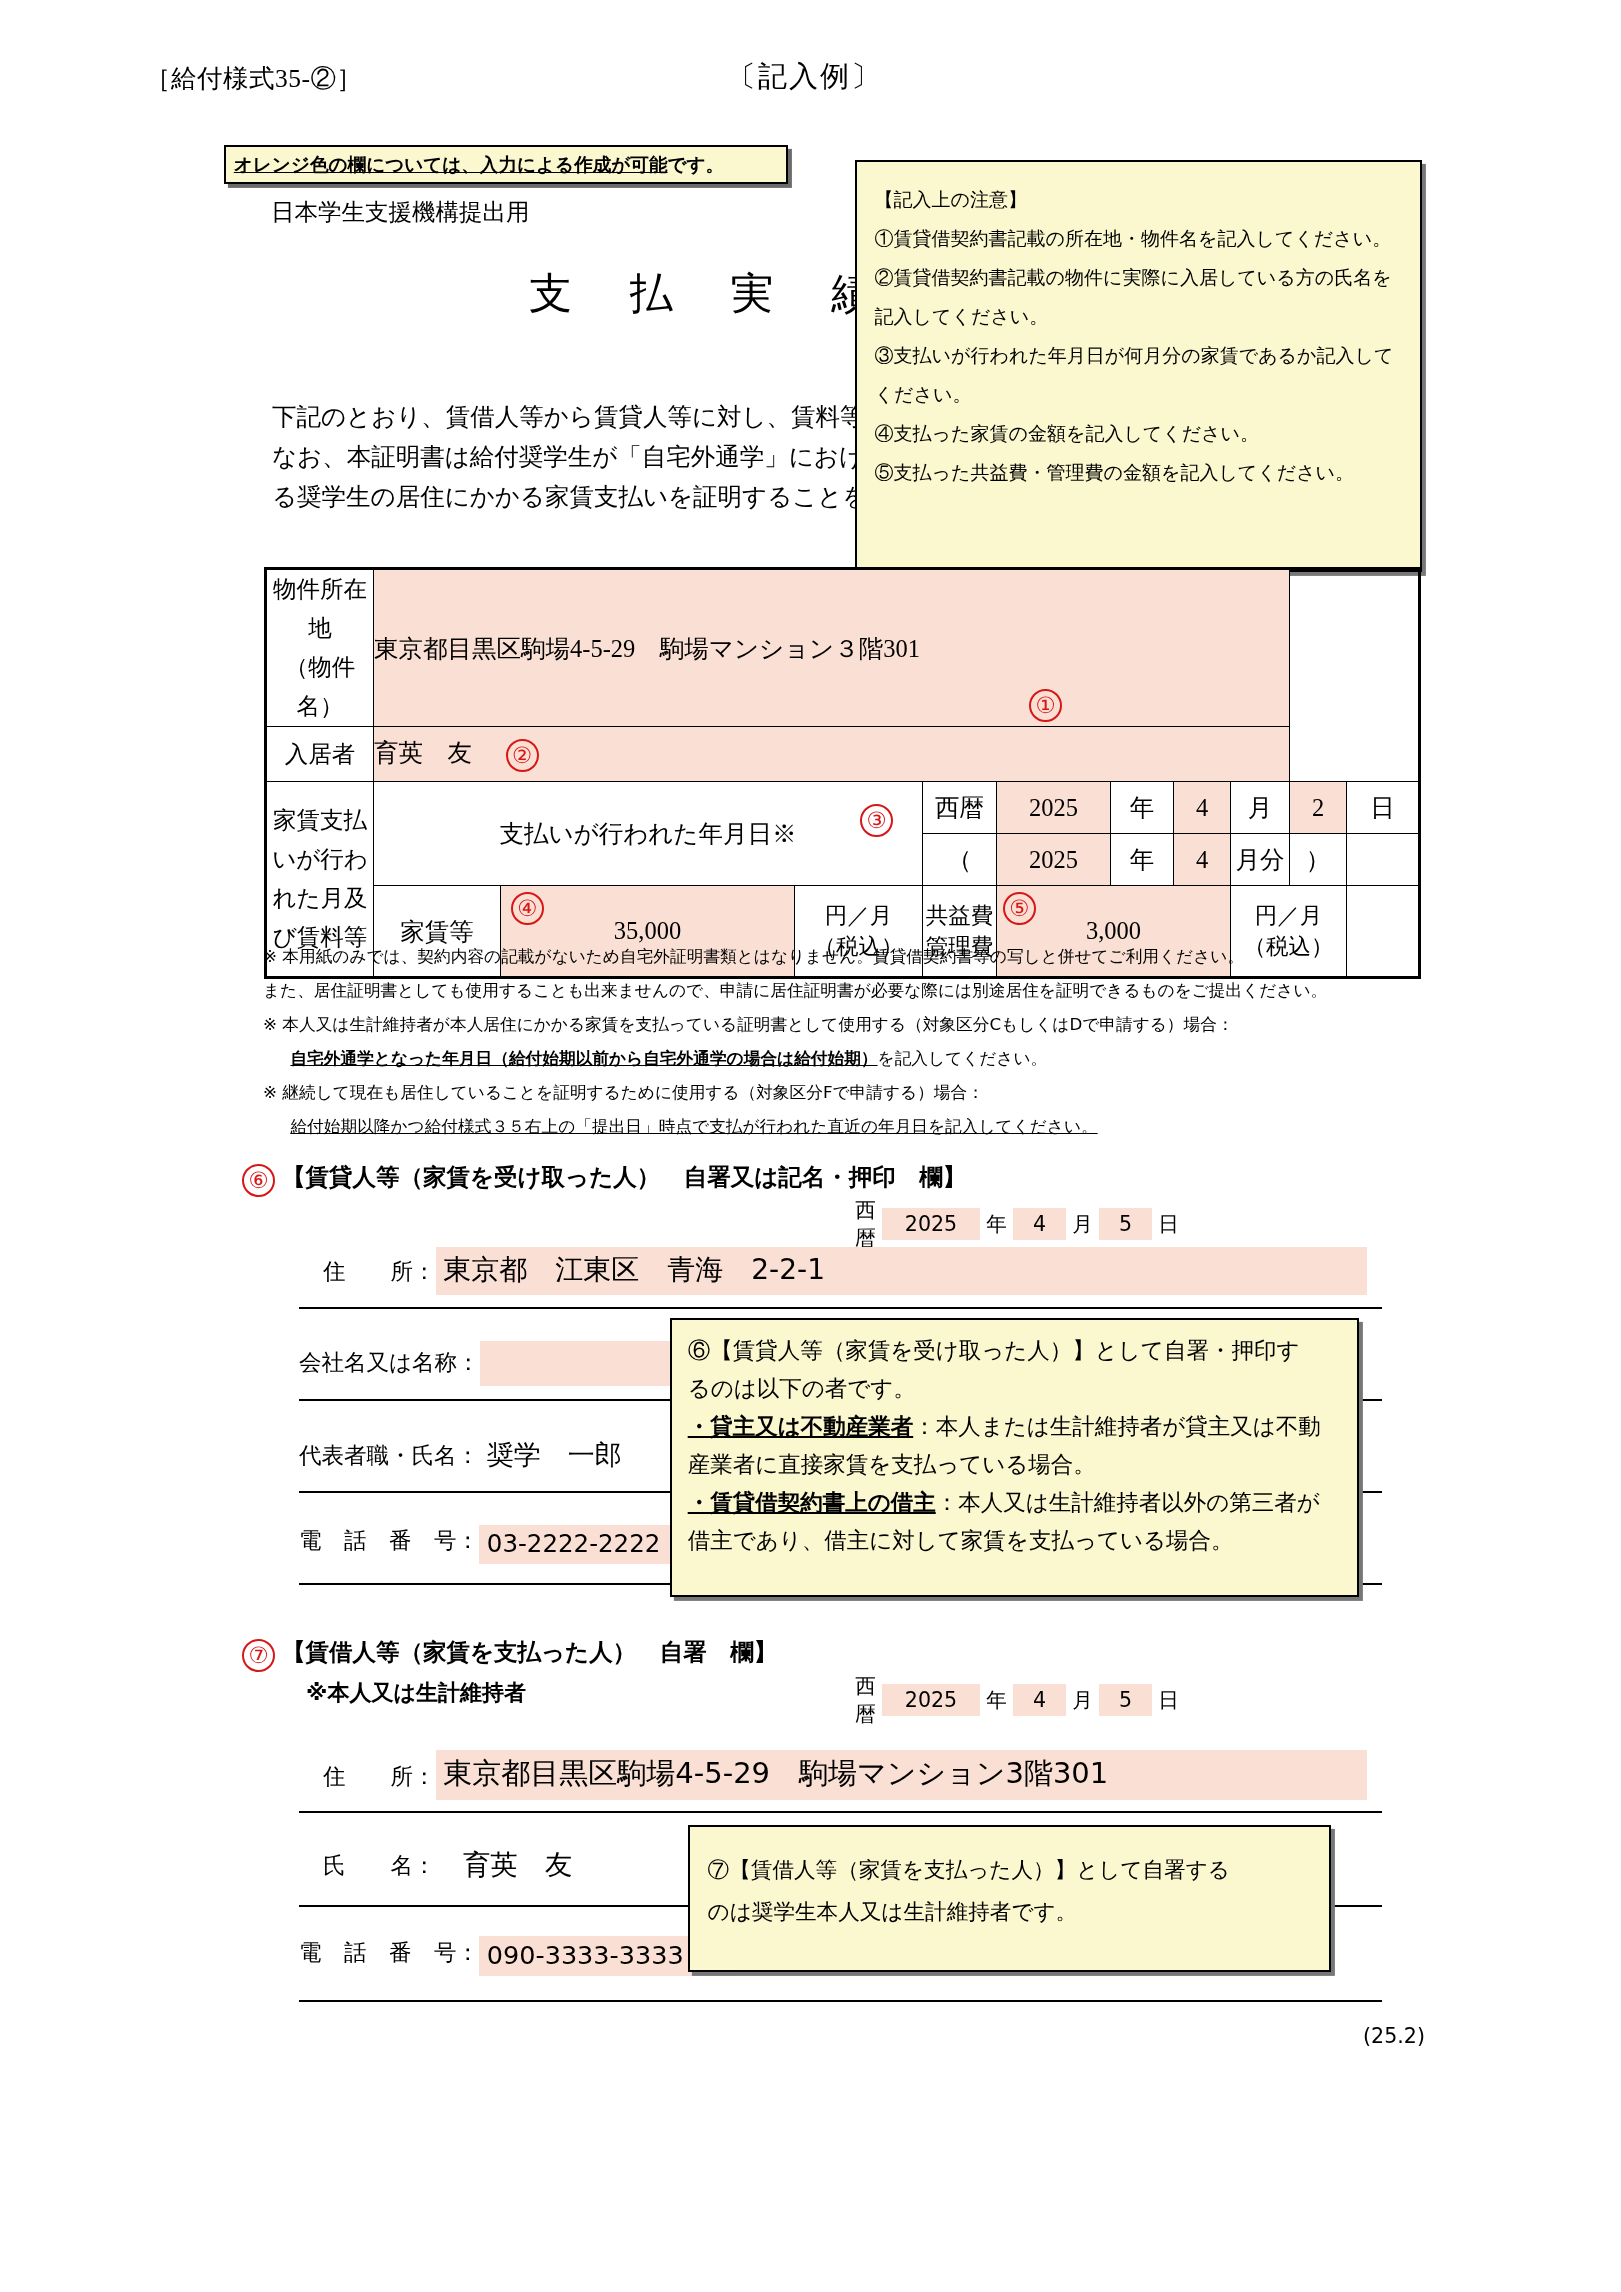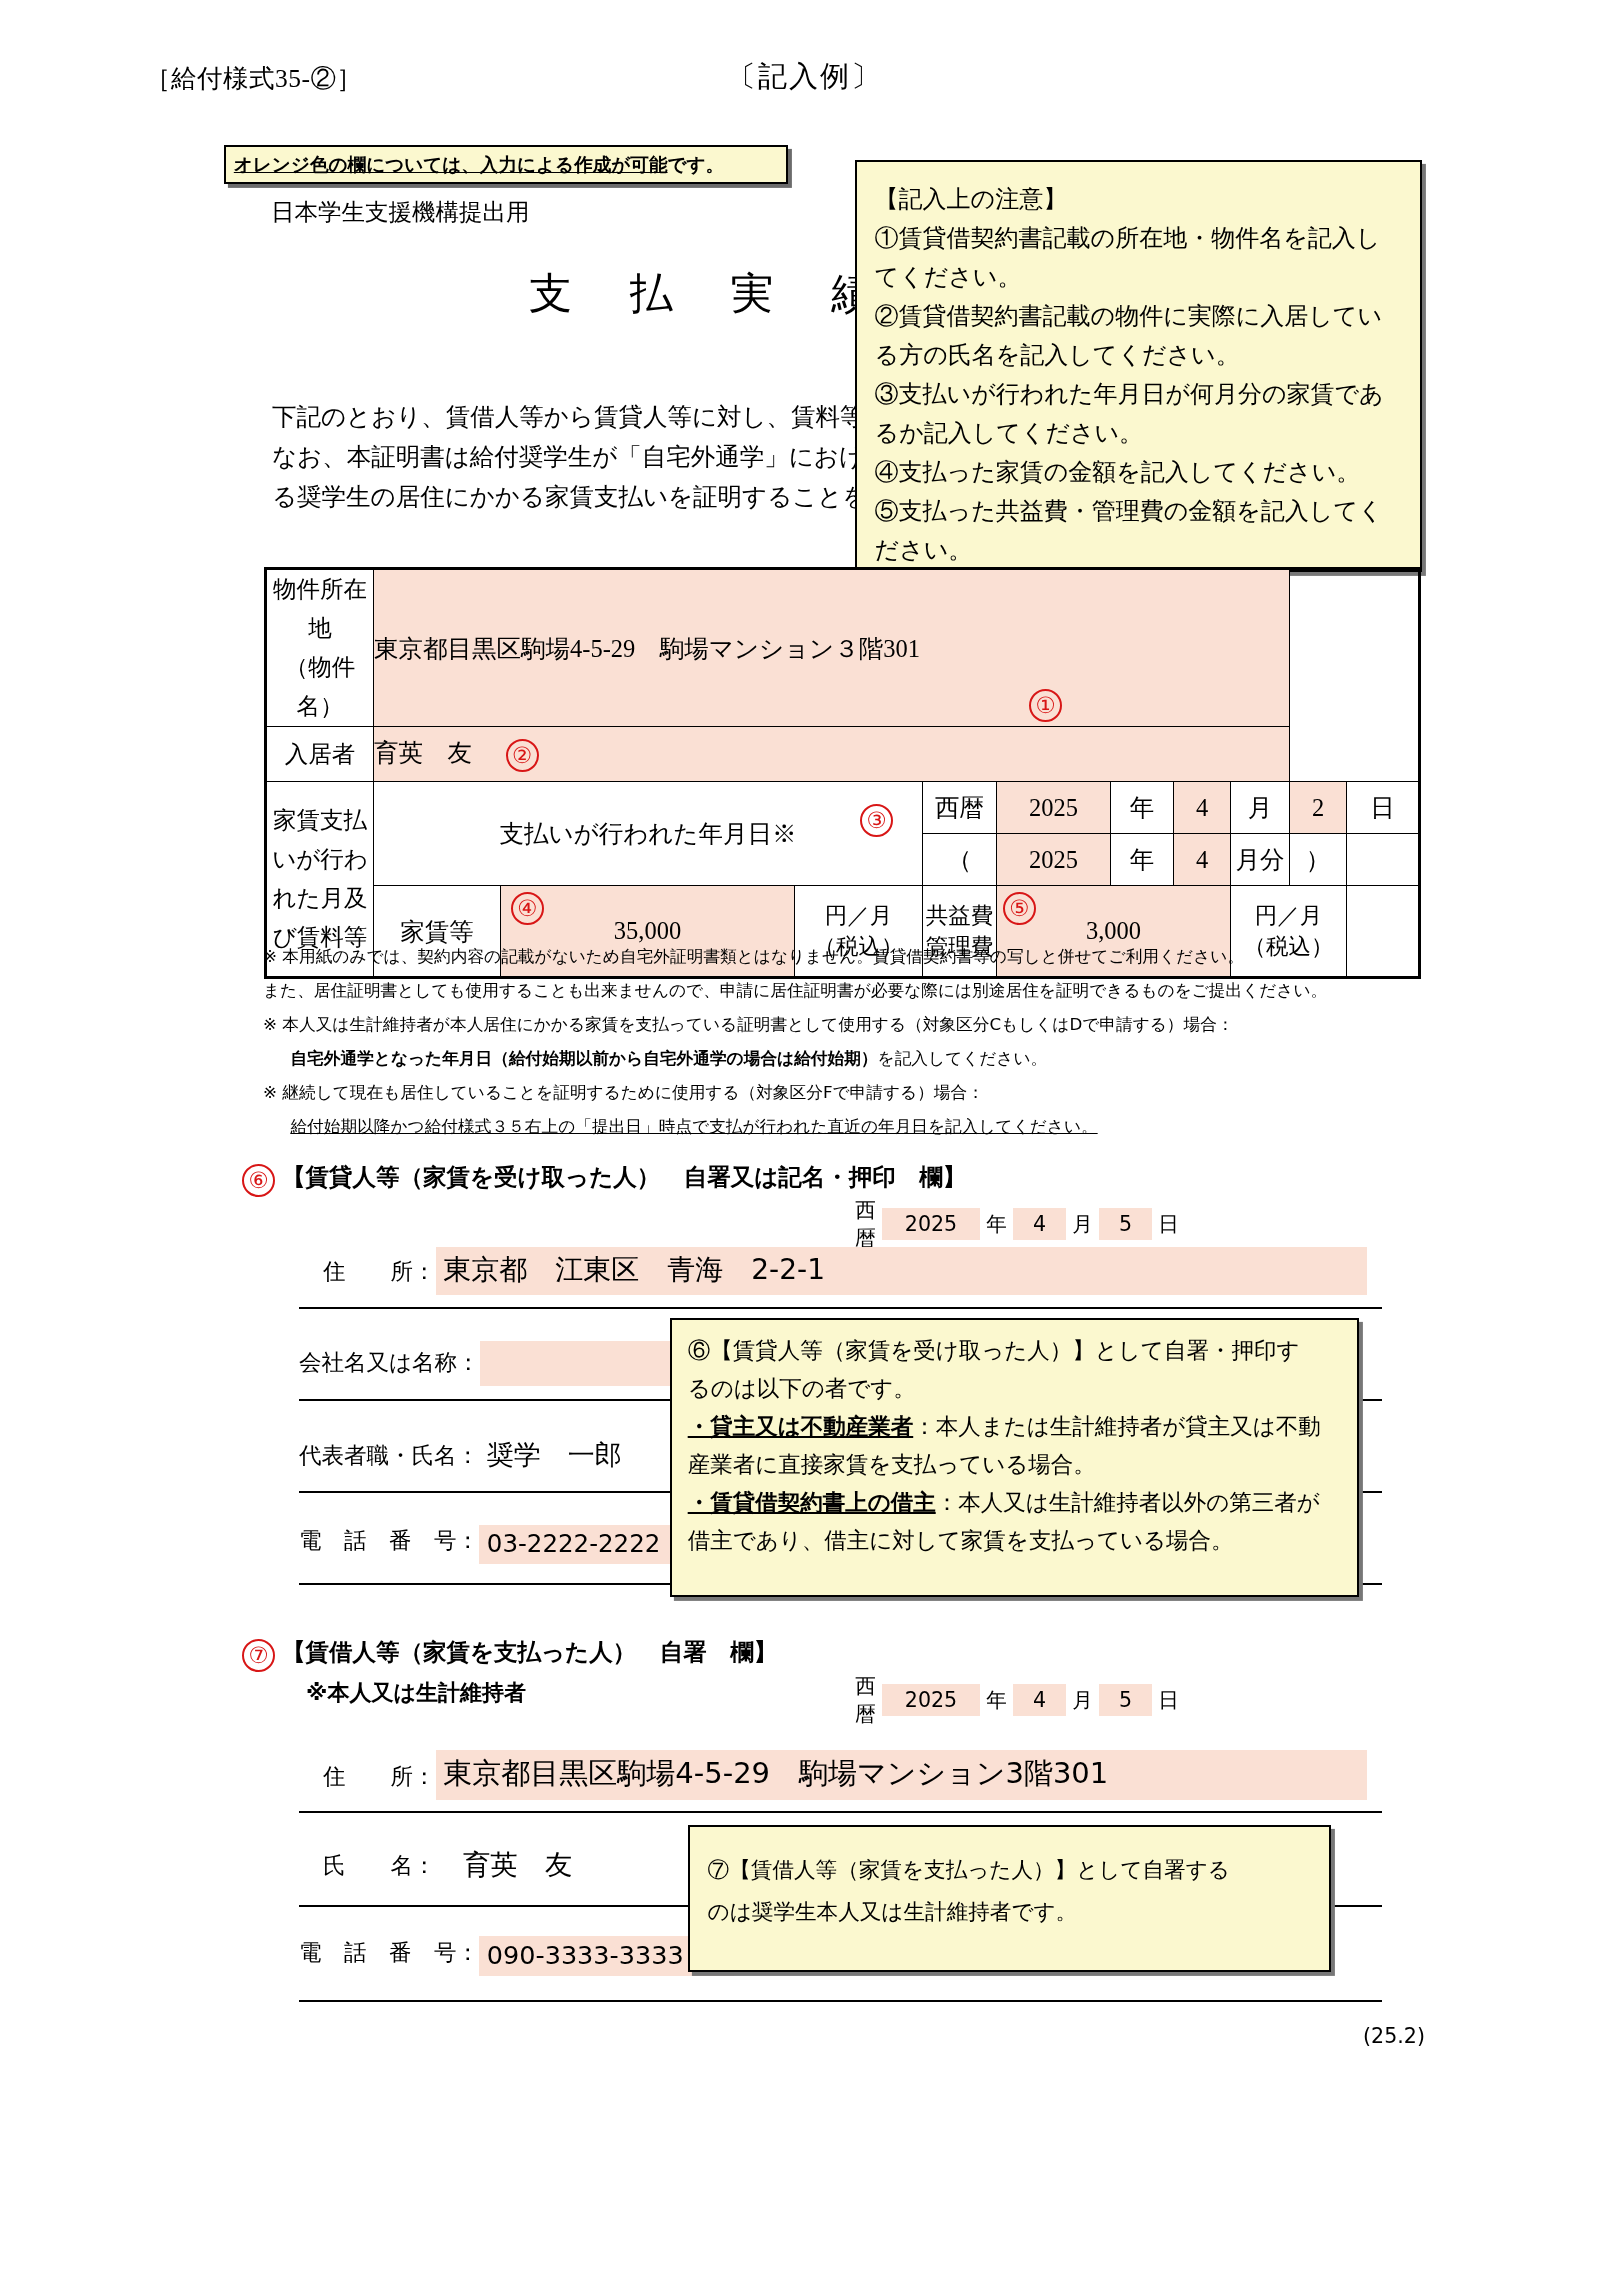--- a/index.html
+++ b/index.html
@@ -58,21 +58,21 @@
   .callout {
     position:absolute;
     background:#fbf8cf;
     border:2px solid #000;
     box-shadow:3.9px 3.9px 0 #777;
     font-family:"Liberation Serif", serif;
   }
   #callout-notes {
     left:855px; top:160px; width:567px; height:412px;
     padding:17.6px 15.7px 9.8px 17.6px;
-    font-size:24px; line-height:39px;
+    font-size:19px; line-height:39px;
   }
   #callout-lessor {
     left:670px; top:1318px; width:689px; height:279px;
     padding:11.8px 15.7px 7.8px 15.7px;
     font-size:22.5px; line-height:38px;
   }
   #callout-lessee {
     left:688px; top:1825px; width:643px; height:147px;
     padding:21.6px 17.6px 7.8px 17.6px;
     font-size:21.6px; line-height:42px;
@@ -109,21 +109,21 @@
   }
   .circ-abs { position:absolute; }
 
   
   .footnotes {
     position:absolute; left:263px; top:939px; width:1166px;
     font-family:"DejaVu Sans", sans-serif;
     font-size:16.7px; line-height:34px;
   }
   .footnotes .ind { padding-left:27.4px; }
-  .footnotes .bu { font-weight:bold; }
+  .footnotes .bu { font-weight:bold; text-decoration:underline; }
   .footnotes .u { text-decoration:underline; }
 
   
   .sec-head {
     position:absolute;
     font-family:"DejaVu Sans", sans-serif;
     font-size:23.5px; font-weight:bold;
   }
   .sec-sub {
     position:absolute;

